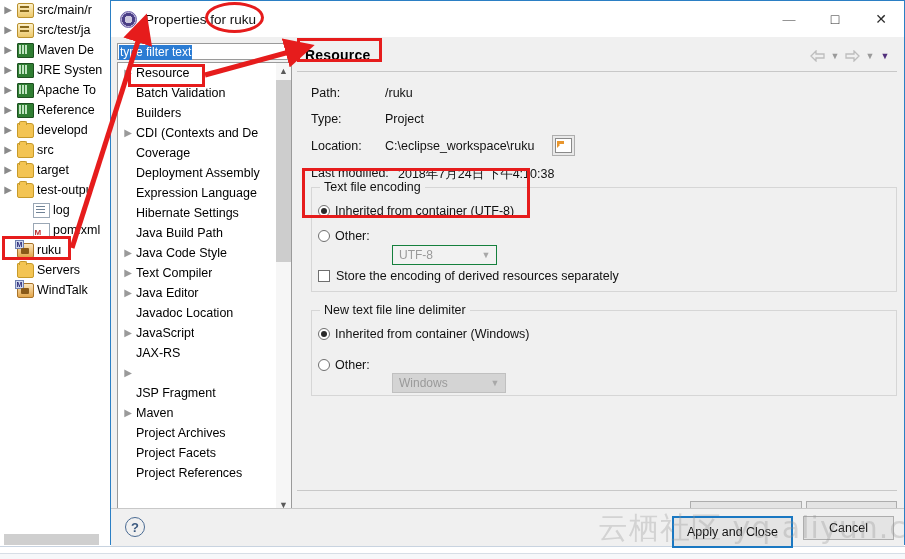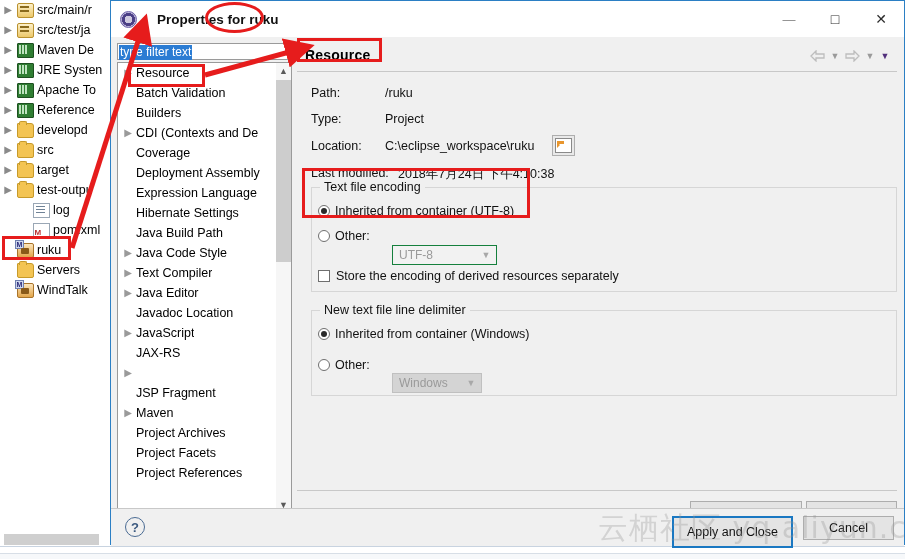--- a/index.html
+++ b/index.html
@@ -43,21 +43,21 @@
 
   
   #dialog{
     position:absolute;left:110px;top:0px;width:795px;height:545px;
     background:#f0f0f0;border:1px solid #2b7fc4;box-sizing:border-box;
   }
   #titlebar{height:36px;background:#ffffff;display:flex;align-items:center;position:relative;}
   #title-icon{width:17px;height:17px;margin-left:9px;border-radius:50%;
     background:radial-gradient(circle at 50% 50%, #cfcadf 0 34%, #4b3f86 36% 60%, #b9b2d6 62% 100%);
     border:1px solid #6b5fa8;box-sizing:border-box;position:relative;flex:0 0 17px;}
-  #title-text{margin-left:20px;font-size:13.5px;color:#111;font-weight:bold;}
+  #title-text{margin-left:8px;font-size:13.5px;color:#111;}
   #win-btns{margin-left:auto;display:flex;height:36px;}
   .wbtn{width:46px;height:36px;display:flex;align-items:center;justify-content:center;color:#2b2b2b;font-size:14px;}
   .wbtn.min{font-size:13px;color:#888;}
   
   #dlg-body{position:absolute;left:0;top:36px;width:793px;height:471px;background:#f0f0f0;}
   
   #filterbox{position:absolute;left:6px;top:6px;width:175px;height:17px;background:#fff;border:1px solid #9a9a9a;box-sizing:border-box;}
   #filtertext{position:absolute;left:1px;top:1px;height:15px;line-height:15px;padding:0 1px;background:#2b7cd3;color:#fff;font-size:12px;white-space:nowrap;}
   #treebox{position:absolute;left:6px;top:25px;width:175px;height:452px;background:#fff;border:1px solid #9a9a9a;box-sizing:border-box;overflow:hidden;}
   #treelist{position:absolute;left:0;top:0;width:155px;}
@@ -430,21 +430,21 @@
         <div class="groupbox" style="left:14px;top:238px;width:586px;height:86px;">
           <div class="grouplabel">New text file line delimiter</div>
           <div class="radio" style="left:6px;top:16px;">
             <span class="rdot on"></span>
             <span>Inherited from container (Windows)</span>
           </div>
           <div class="radio" style="left:6px;top:47px;">
             <span class="rdot"></span>
             <span>Other:</span>
           </div>
-          <div class="combo grey" style="left:80px;top:44px;width:90px;">
+          <div class="combo grey" style="left:80px;top:44px;width:114px;">
             <span class="ctext">Windows</span>
             <span class="carrow">▼</span>
           </div>
         </div>
 
         <div id="pane-sep"></div>
         <div class="btn" id="btn-restore">Restore Defaults</div>
         <div class="btn" id="btn-apply">Apply</div>
       </div>
     </div>

